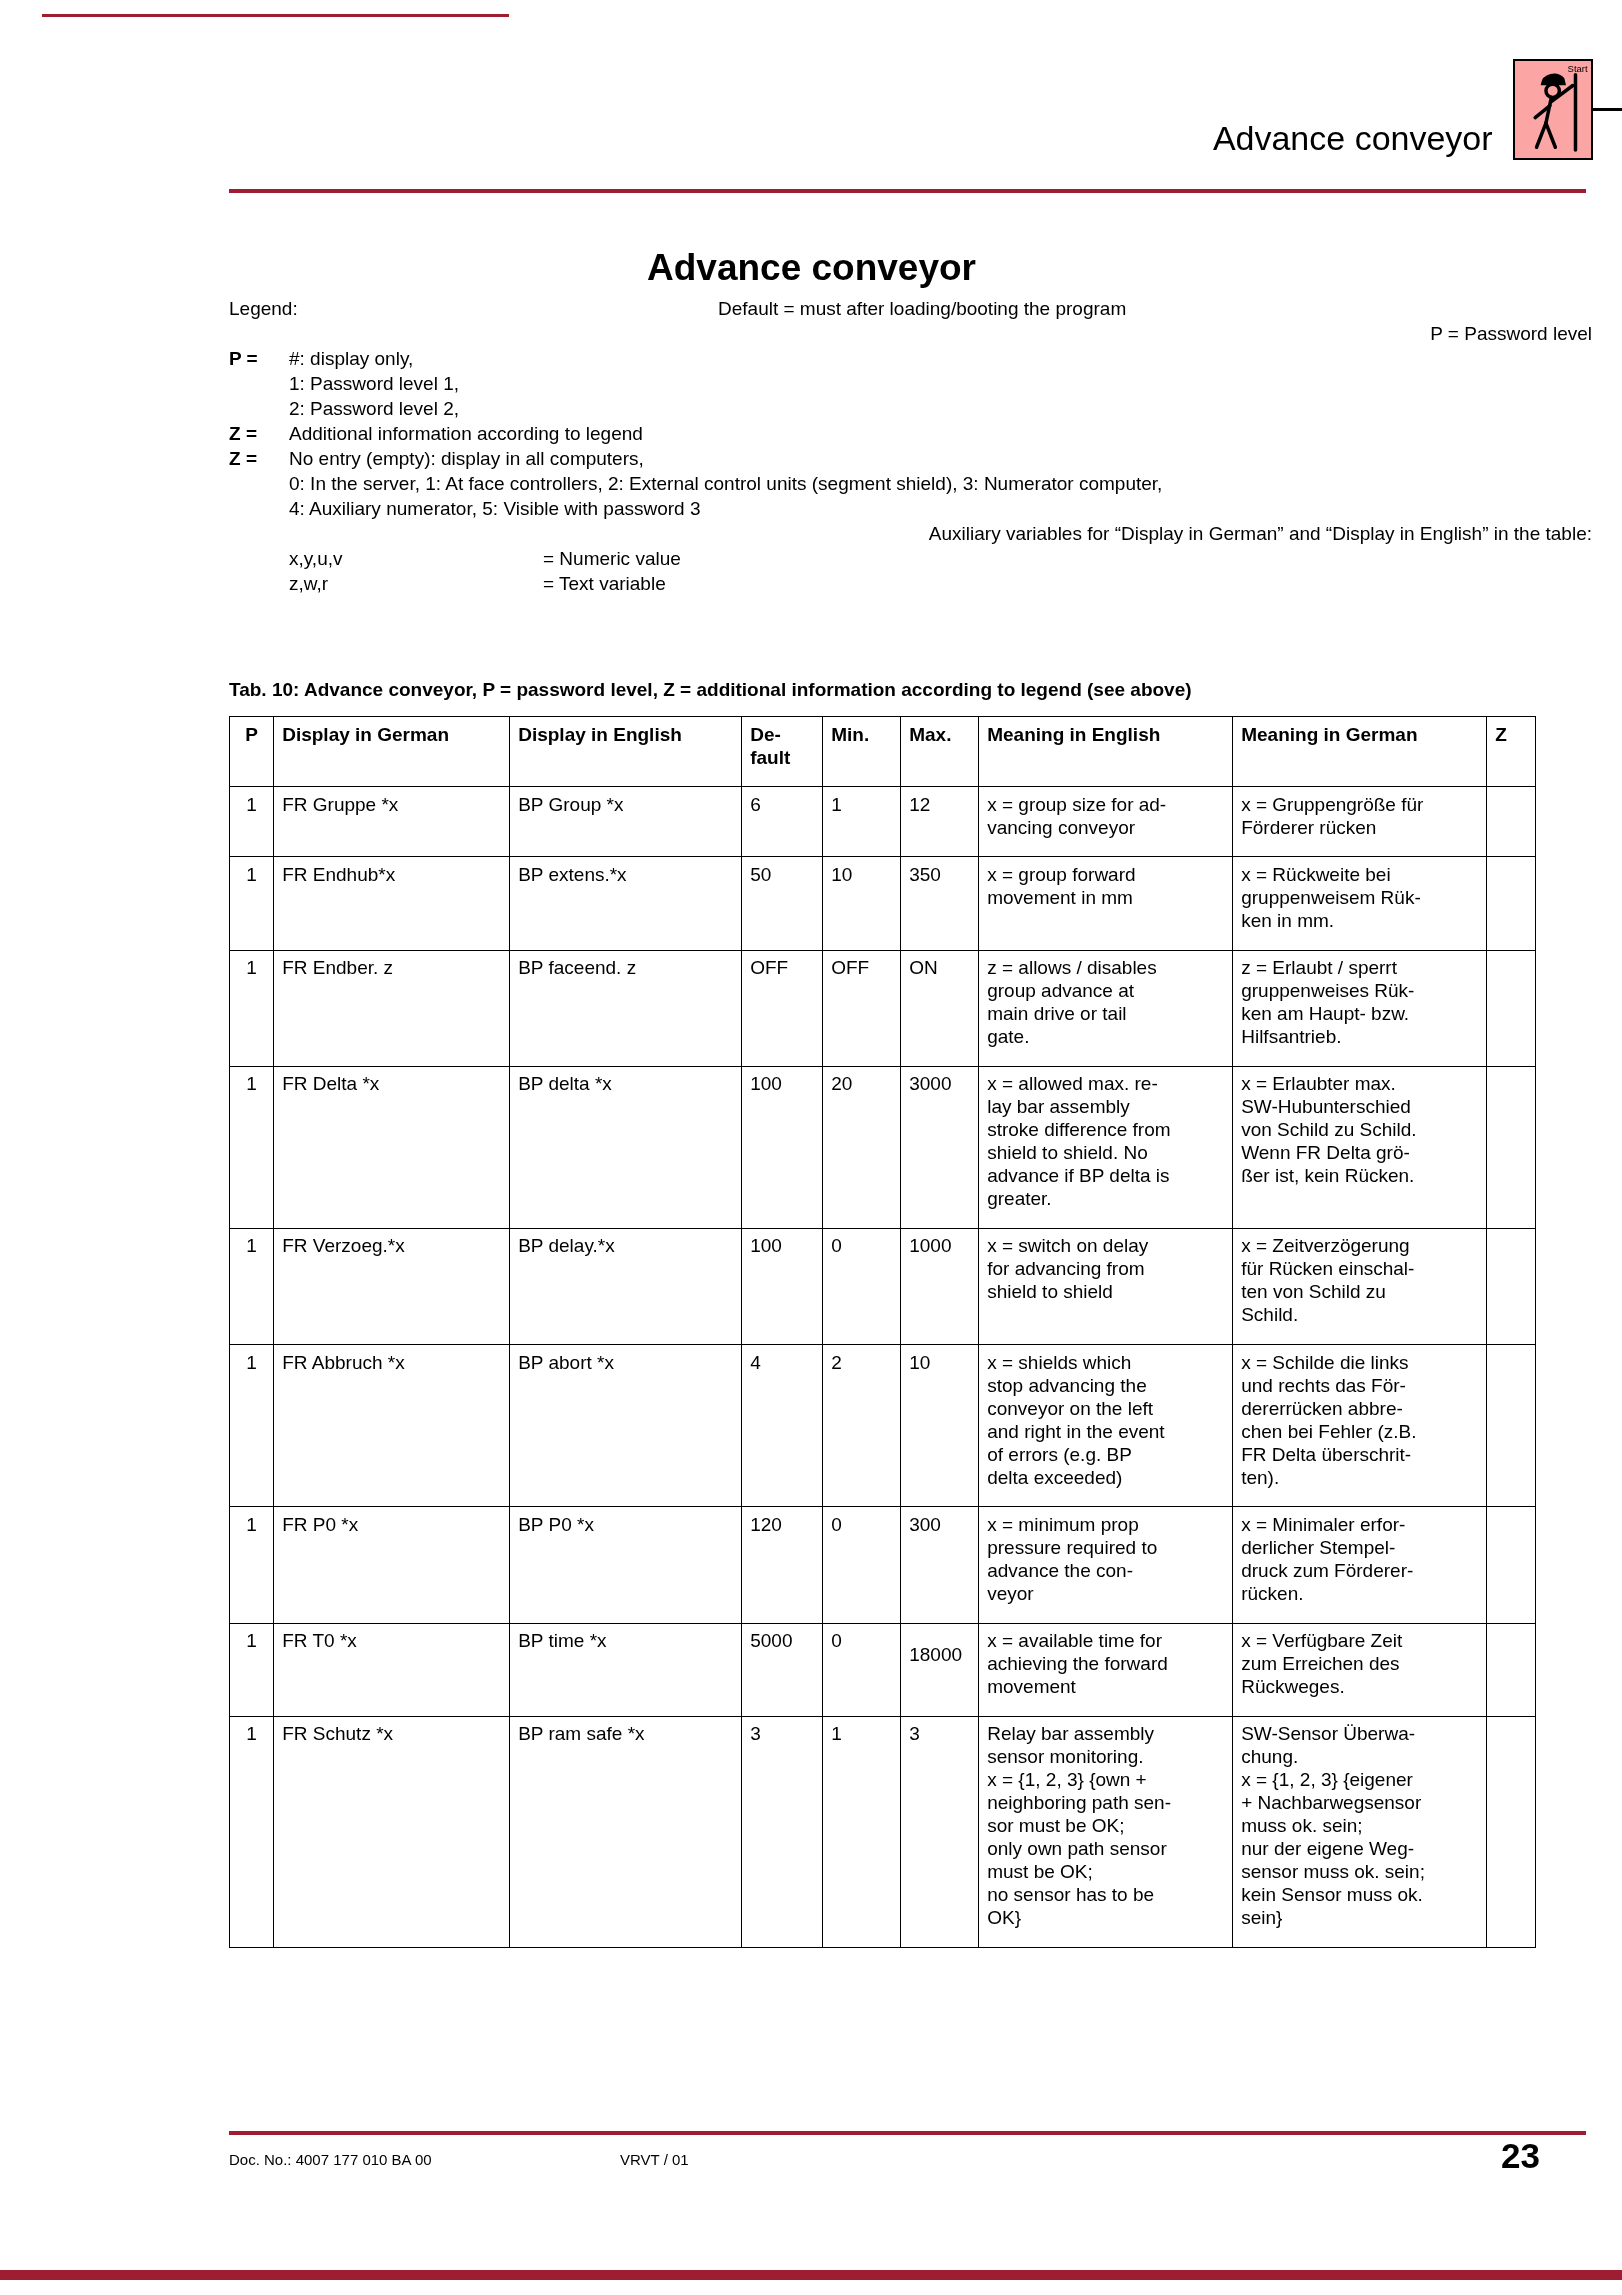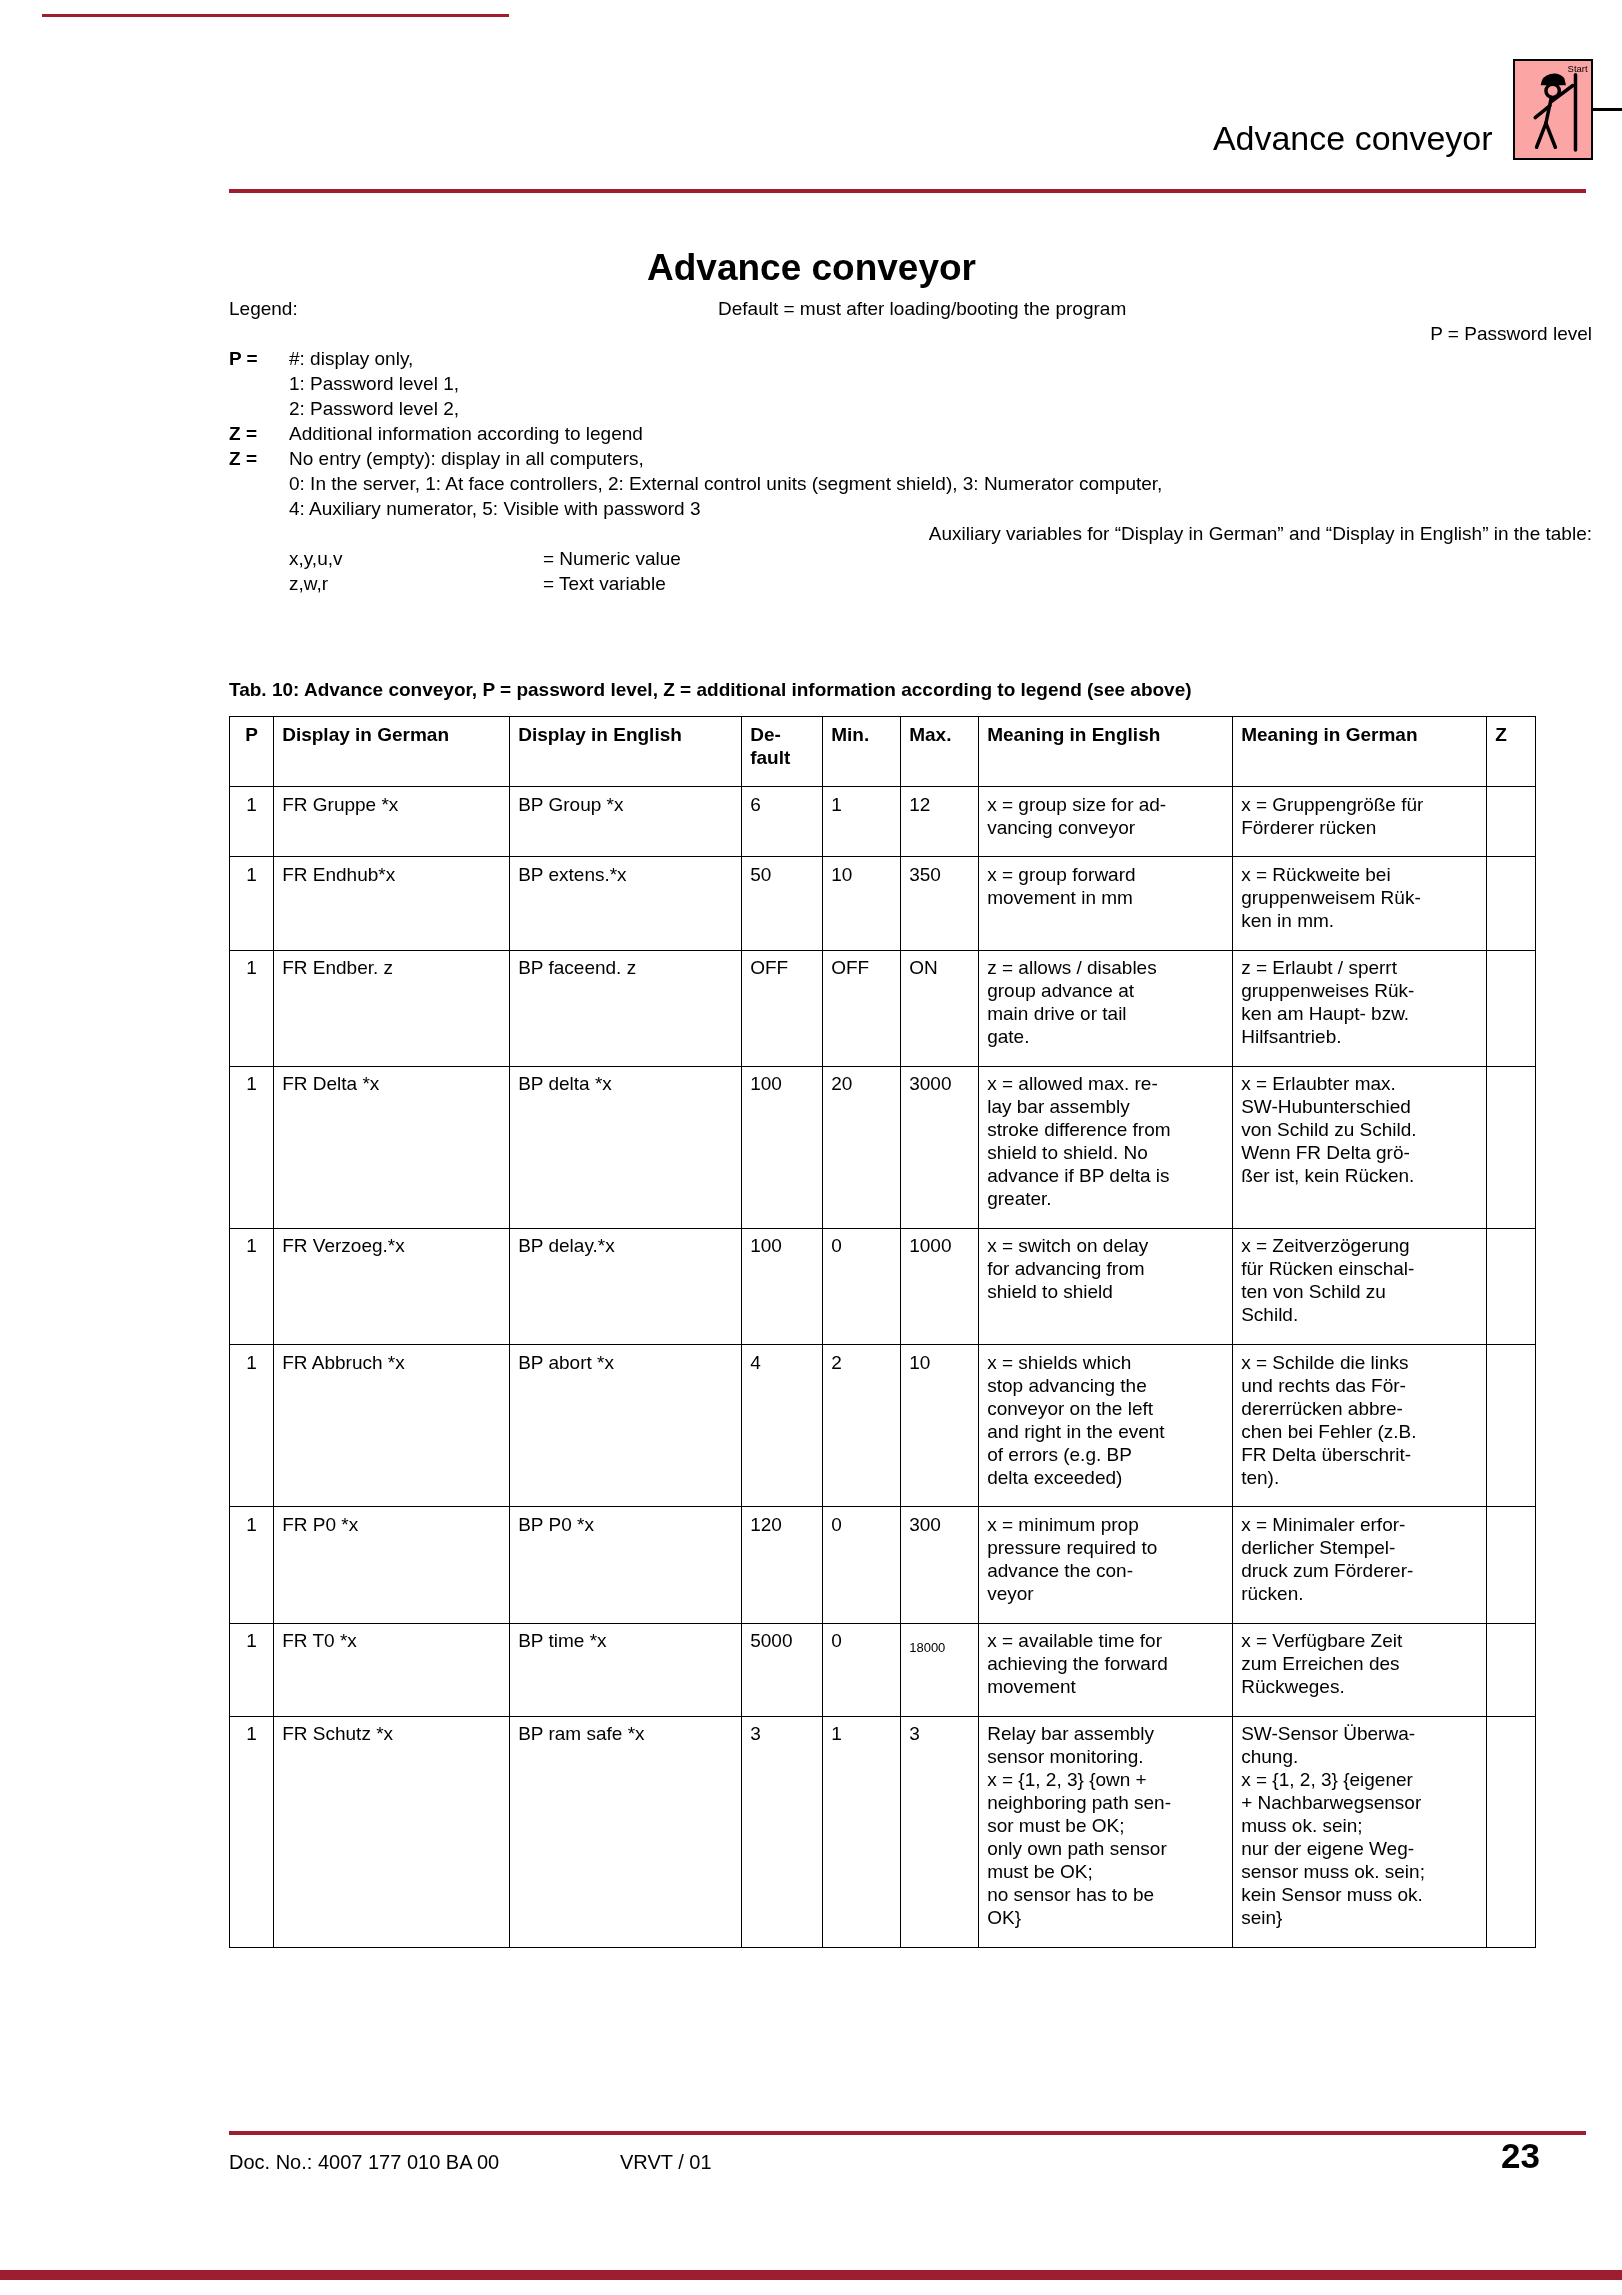--- a/index.html
+++ b/index.html
@@ -48,24 +48,24 @@
   .data-table th { font-weight:700; }
   .data-table th:nth-child(1), .data-table td:nth-child(1) { width:44px; text-align:center; padding-left:2.7px; padding-right:2.7px; }
   .data-table th:nth-child(2), .data-table td:nth-child(2) { width:236px; }
   .data-table th:nth-child(3), .data-table td:nth-child(3) { width:232px; }
   .data-table th:nth-child(4), .data-table td:nth-child(4) { width:81px; }
   .data-table th:nth-child(5), .data-table td:nth-child(5) { width:78px; }
   .data-table th:nth-child(6), .data-table td:nth-child(6) { width:78px; }
   .data-table th:nth-child(7), .data-table td:nth-child(7) { width:254px; }
   .data-table th:nth-child(8), .data-table td:nth-child(8) { width:254px; }
   .data-table th:nth-child(9), .data-table td:nth-child(9) { width:49px; }
-  .data-table td.small-num { font-size:13px; padding-top:12px; }
+  .data-table td.small-num { font-size:19px; padding-top:19px; }
 
   .footer-rule { left:229px; top:2131px; width:1357px; height:4.1px; }
-  .footer { position:absolute; left:229px; top:2151px; font-size:20px; }
+  .footer { position:absolute; left:229px; top:2151px; font-size:15px; }
   .doc-no { display:inline-block; width:391px; }
   .page-number { position:absolute; right:83px; top:2136px; font-size:35px; font-weight:700; }
   .bottom-bar { left:0; top:2270px; width:1623px; height:9.5px; }
 </style>
 </head>
 <body>
 
 <div class="page">
 
   <div class="rule top-mark"></div>

